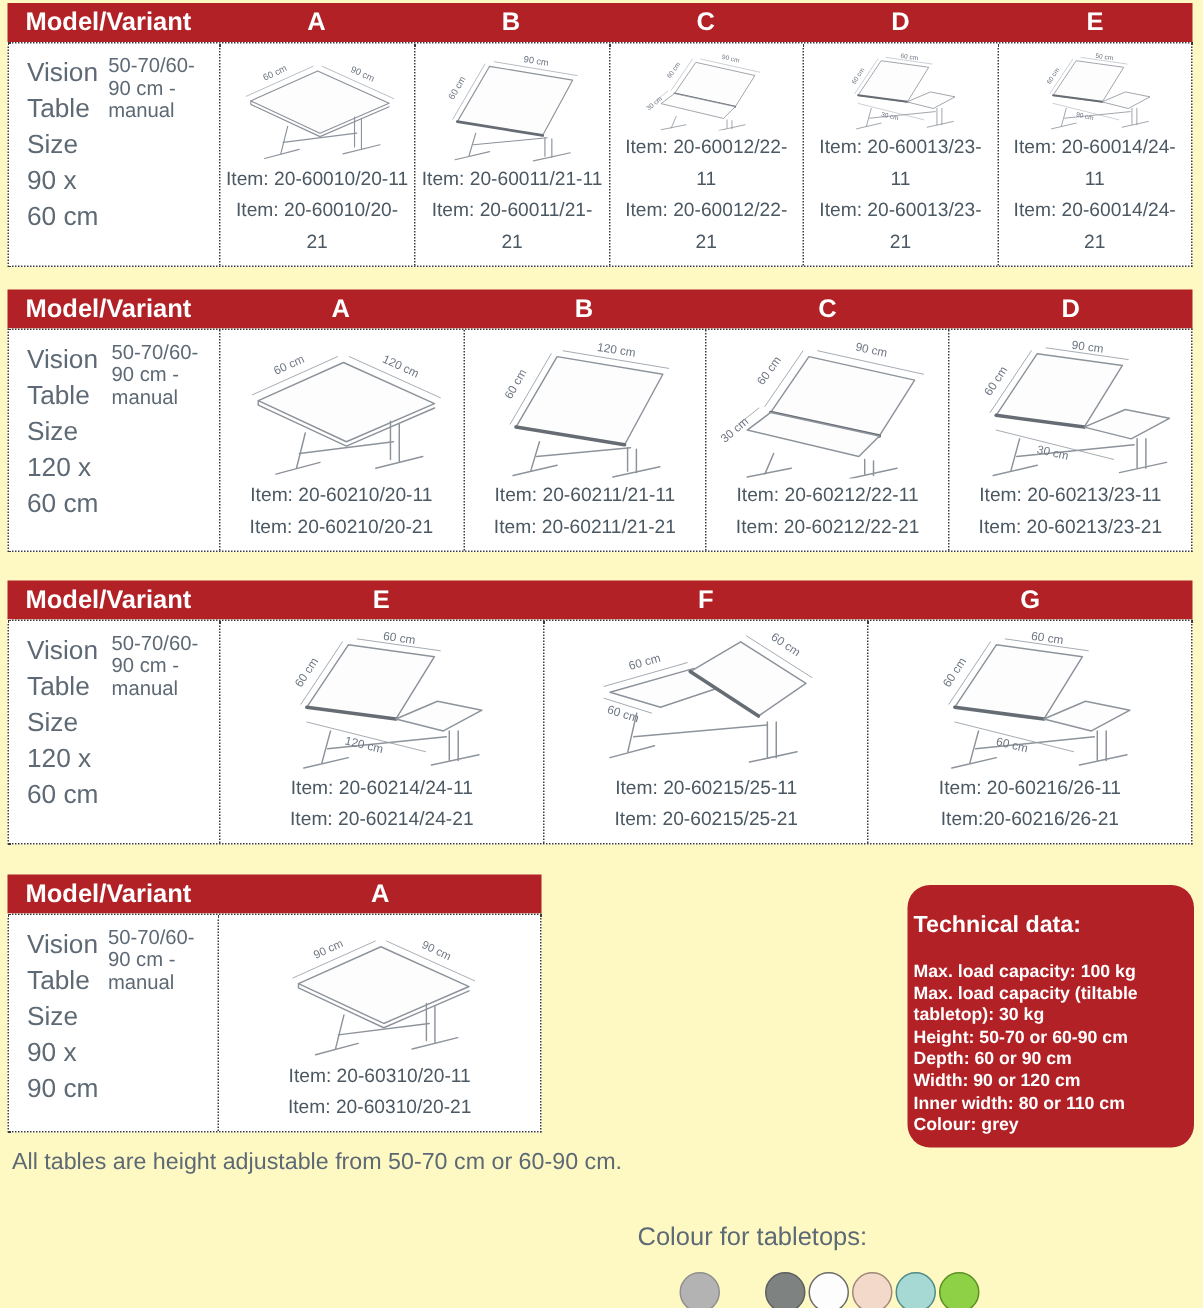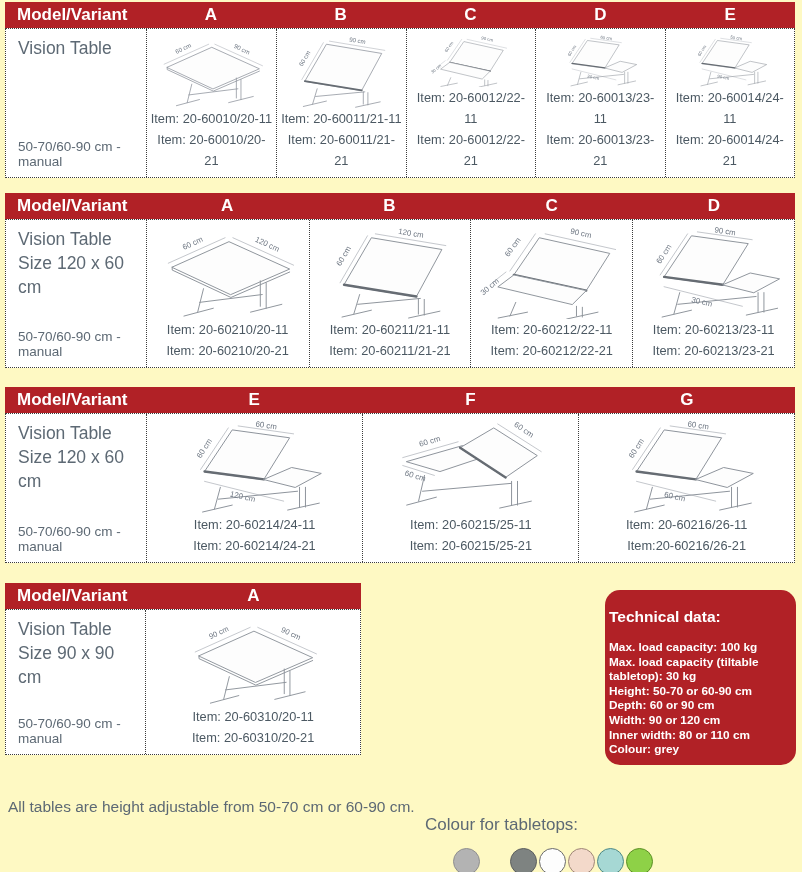--- a/index.html
+++ b/index.html
@@ -3,40 +3,40 @@
 <meta charset="utf-8">
 <style>
   html,body{margin:0;padding:0;background:#fff;}
   .page{position:relative;width:802px;height:872px;background:#fef9c3;overflow:hidden;
         font-family:"Liberation Sans",sans-serif;}
   .ptable{position:absolute;left:5px;}
   .thead{display:flex;align-items:center;height:26px;color:#fff;font-weight:bold;}
   .hlabel{font-size:17px;padding-left:12px;box-sizing:border-box;}
   .hletter{font-size:17px;text-align:center;}
   .tbody{display:flex;background:#fff;border:1.5px dotted #3c3c3c;box-sizing:border-box;}
-  .labelcell{box-sizing:border-box;display:flex;flex-direction:column;justify-content:space-between;
+  .labelcell{box-sizing:border-box;display:flex;flex-direction:row;justify-content:space-between;
              padding:7px 8px 8px 12px;border-right:1.5px dotted #3c3c3c;}
   .model-line{font-size:17.5px;color:#5d6974;line-height:24px;}
   .height-note{font-size:13.5px;color:#5d6974;}
   .vcell{box-sizing:border-box;display:flex;flex-direction:column;align-items:center;
          justify-content:space-between;padding:4px 4px 6px;}
   .vcell + .vcell{border-left:1.5px dotted #3c3c3c;}
   .items{text-align:center;}
   .item-line{font-size:12.8px;color:#4b5862;line-height:21px;}
   svg.sketch{display:block;margin-top:2px;}
   .sketch path,.sketch line{stroke:#8d939b;stroke-width:1;fill:none;stroke-linejoin:round;stroke-linecap:round;}
   .sketch .top{fill:#fdfdfd;}
   .sketch .dimline{stroke-width:0.6;stroke:#9aa0a8;}
   .sketch .edge-dark{stroke:#666c73;stroke-width:2.4;}
   .sketch text{font-family:"Liberation Sans",sans-serif;font-size:8px;fill:#6d7682;text-anchor:middle;}
   .techbox{position:absolute;left:605px;top:590px;width:191px;height:175px;box-sizing:border-box;
            border-radius:15px;padding:18px 16px 0 4px;color:#fff;}
   .tech-title{font-size:15.5px;font-weight:bold;margin-bottom:14px;}
   .tech-line{font-size:11.8px;line-height:14.6px;font-weight:bold;}
-  .notes{position:absolute;left:8px;top:762px;color:#5d6974;margin-top:32px;}
+  .notes{position:absolute;left:8px;top:762px;color:#5d6974;}
   .note-line{font-size:15.5px;line-height:25px;}
   .colours{position:absolute;left:425px;top:772px;width:370px;color:#5d6974;margin-top:43px;}
   .colours-title{font-size:17px;}
   .swatch-row{position:absolute;left:28px;top:33px;display:flex;align-items:center;}
   .swatch{width:27px;height:27px;border-radius:50%;box-sizing:border-box;}
   .standard-label{position:absolute;left:12px;top:66px;font-size:15px;}
   .partial{position:absolute;left:303px;top:910px;height:10px;overflow:hidden;color:#8a9097;font-size:14px;}
 </style>
 </head>
 <body>
@@ -50,20 +50,21 @@
           <div class="hletter" style="width: 129.8px;">A</div>
           <div class="hletter" style="width: 129.8px;">B</div>
           <div class="hletter" style="width: 129.8px;">C</div>
           <div class="hletter" style="width: 129.8px;">D</div>
           <div class="hletter" style="width: 129.8px;">E</div>
         </div>
         <div class="tbody" style="height: 150px;">
           <div class="labelcell" style="width: 141px;">
             <div>
        <div class="model-line">Vision Table</div>
+       <div class="model-line">Size 90 x 60 cm</div>
      </div>
      <div class="height-note">50-70/60-90 cm - manual</div>
           </div>
           <div class="vcell" style="width: 129.8px;">
             <svg class="sketch" width="116" height="73" viewBox="0 0 150 95">
       <path class="top" d="M18 42 L76 16 L138 44 L78 70 Z"></path>
       <path d="M18 42 L18 45 L78 73 L138 47"></path>
       <path d="M50 64 L44 88 M30 92 L60 84"></path>
       <path d="M108 56 L108 82 M114 58 L114 84 M98 88 L130 80"></path>
       <path d="M46 78 L110 70"></path>

